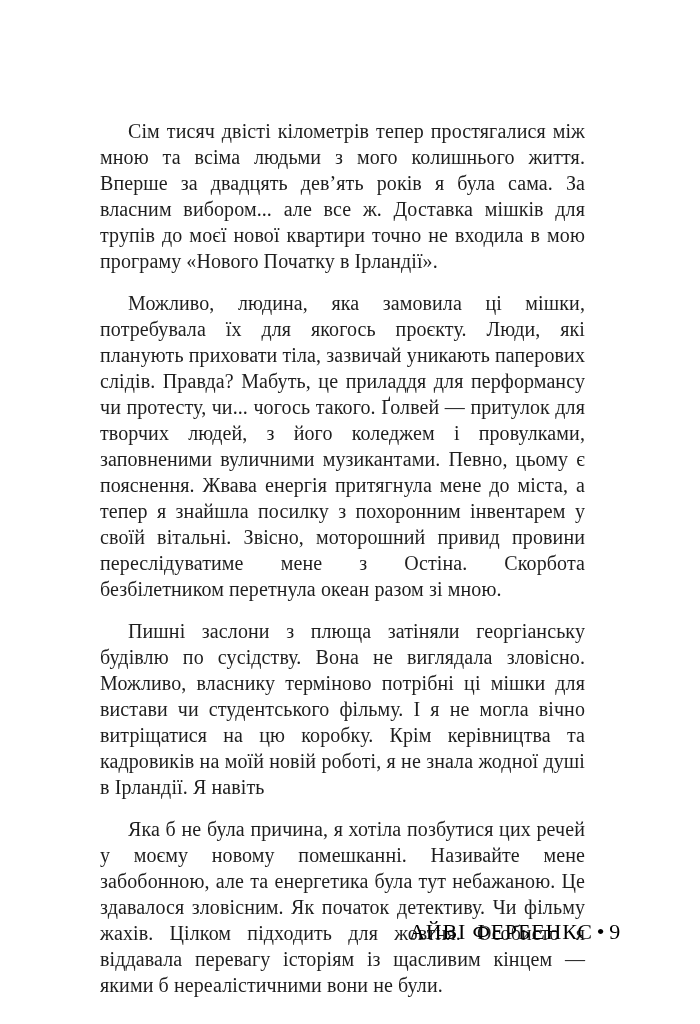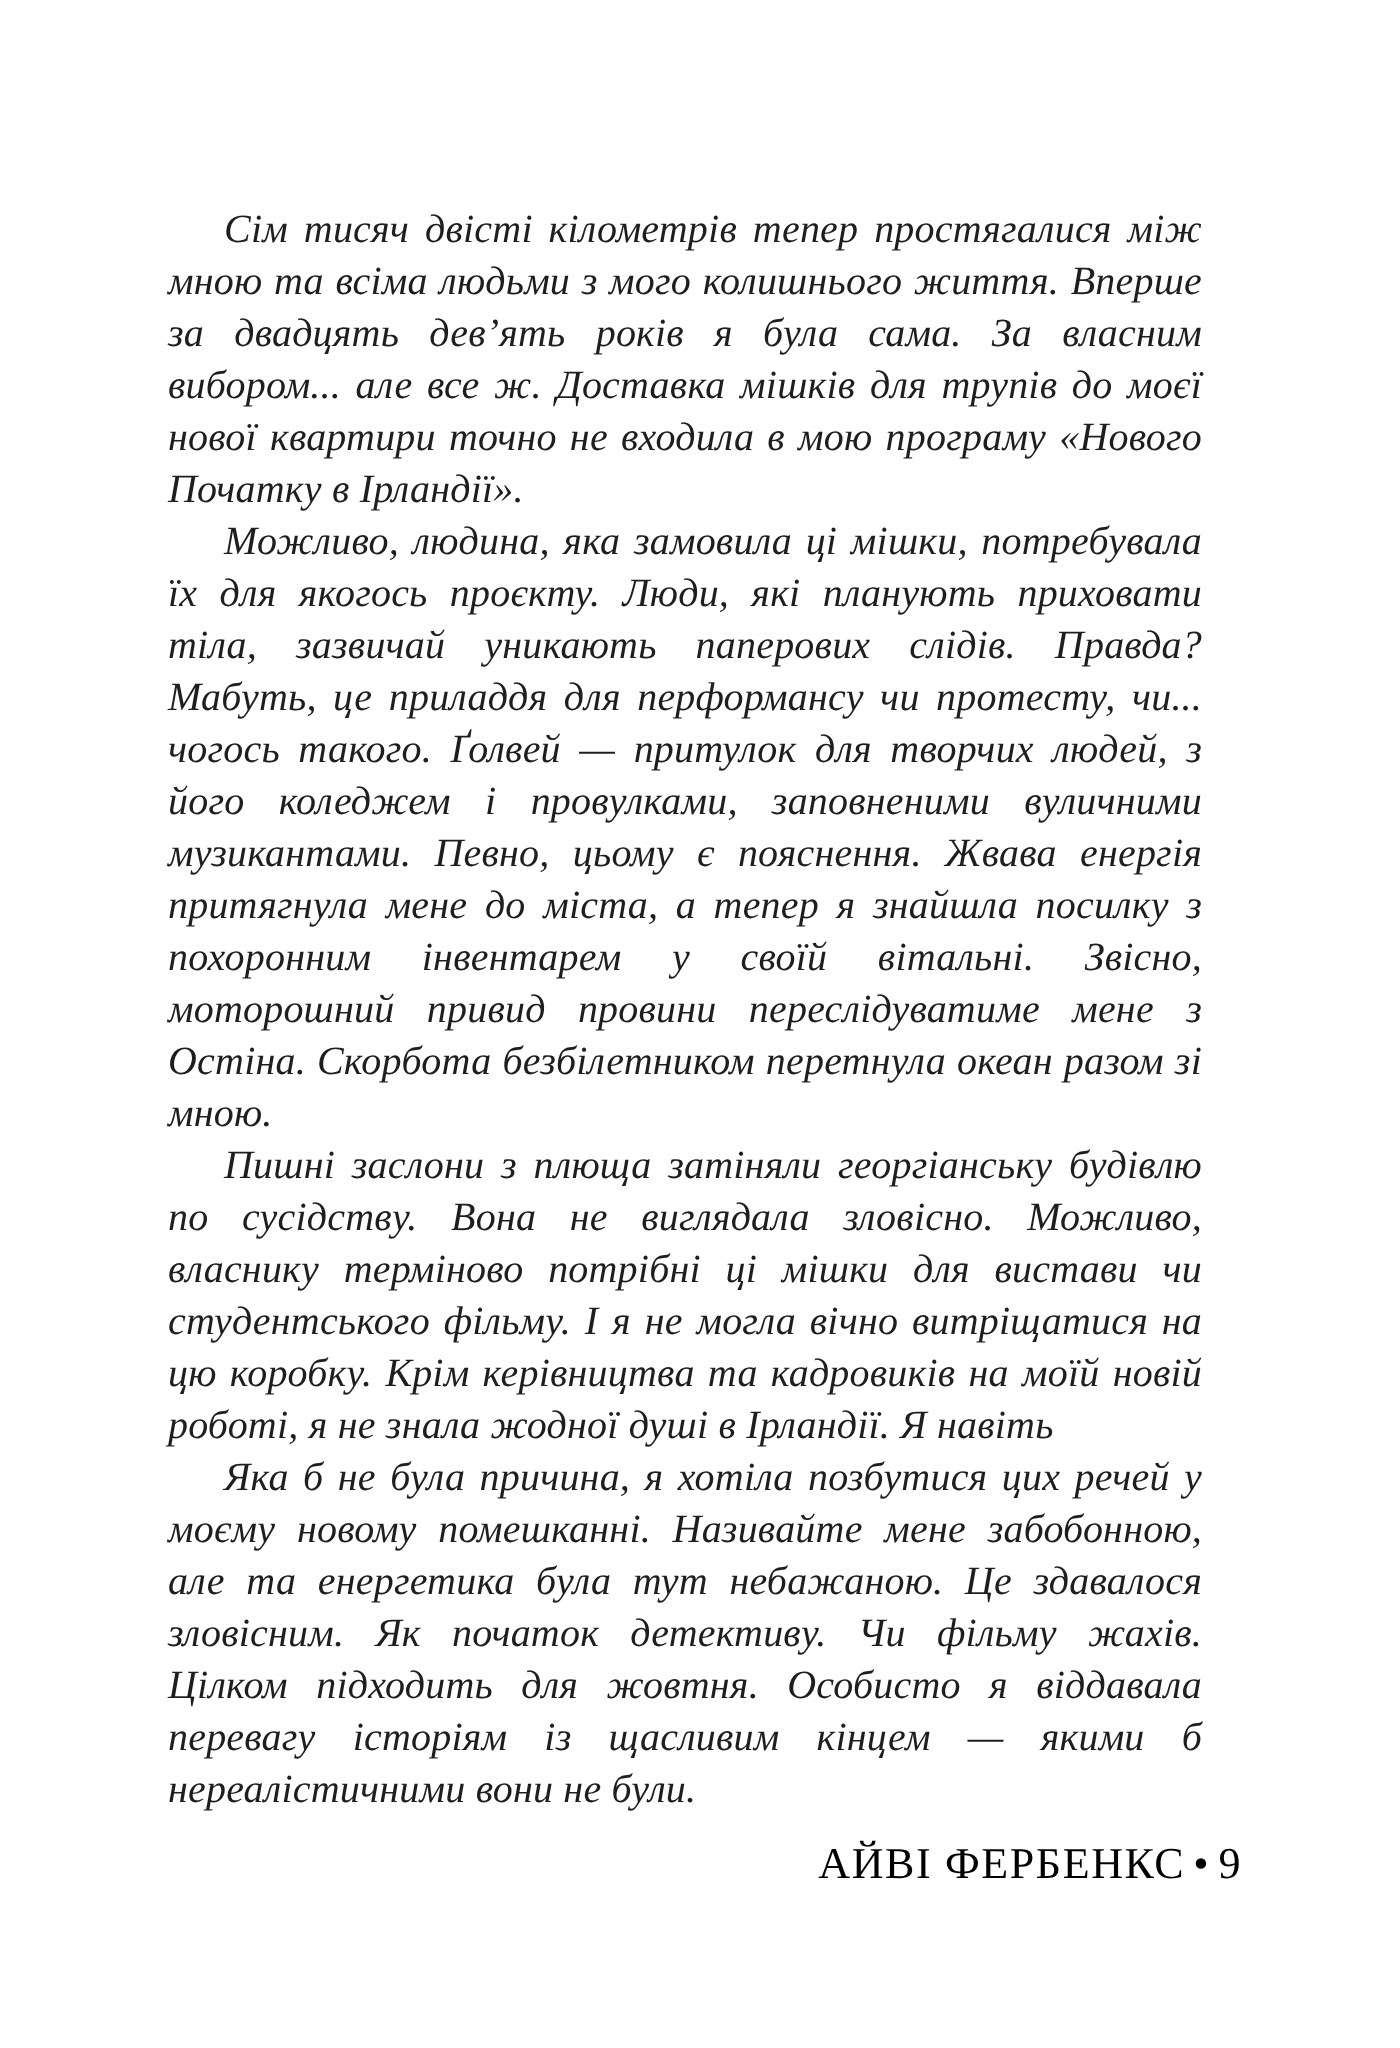--- a/index.html
+++ b/index.html
@@ -20,24 +20,23 @@
     position: absolute;
     left: 84px;
     top: 102px;
     width: 517px;
     font-size: 20px;
     line-height: 26px;
     text-align: justify;
     letter-spacing: 0.1px;
   }
   .text-block p {
-    margin: 0;
+    margin: 16px;
     padding: 0;
     text-indent: 28px;
-    font-style: italic;
   }
   .page-footer {
     position: absolute;
     top: 922px;
     right: 79px;
     font-size: 22px;
     line-height: 20px;
     color: #000000;
     letter-spacing: 0.8px;
     white-space: nowrap;

